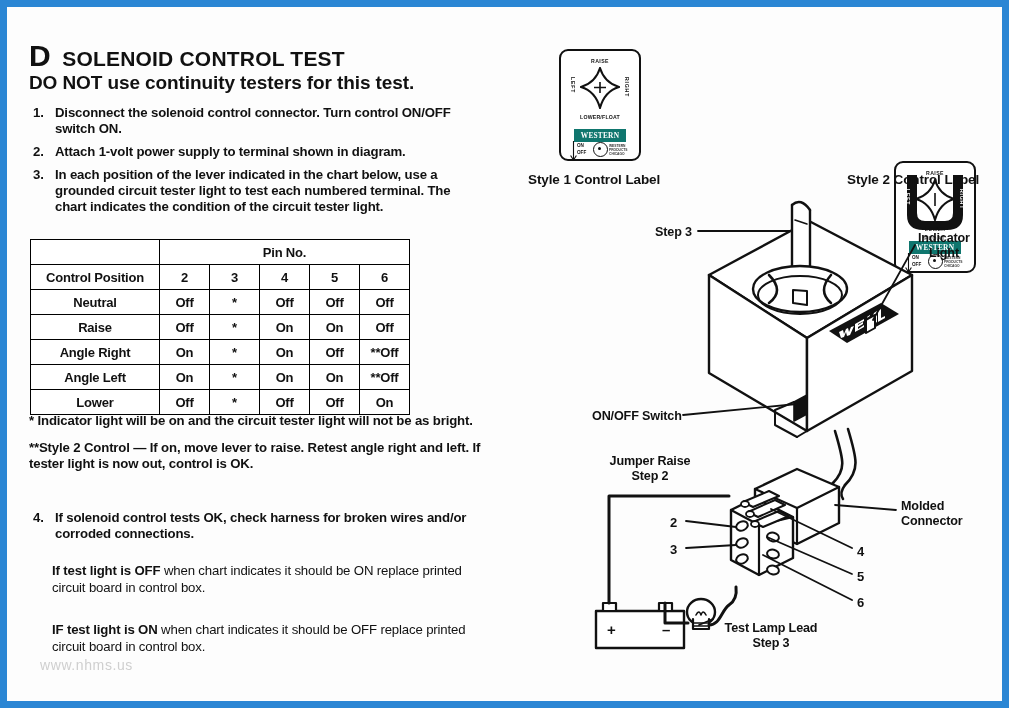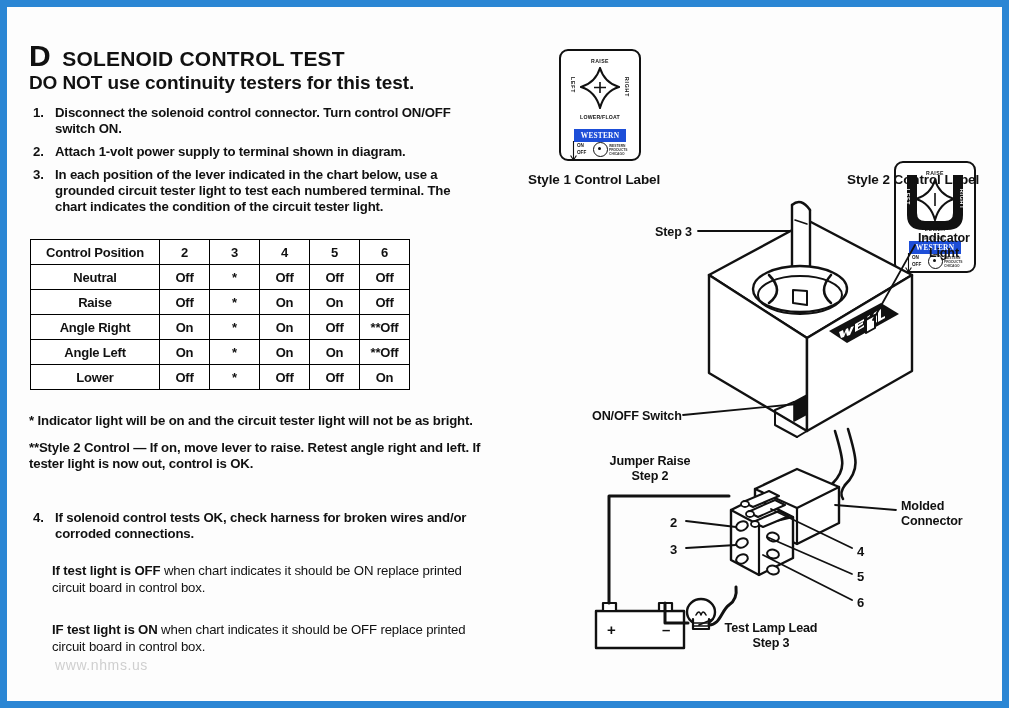--- a/index.html
+++ b/index.html
@@ -91,21 +91,21 @@
     margin-bottom: 11px;
   }
   #steps-bottom { left: 22px; top: 503px; width: 452px; }
   #replace-blocks { left: 45px; top: 556px; width: 430px; }
   .rblock {
     font-size: 13.2px; letter-spacing: -0.15px;
     line-height: 1.25; margin-bottom: 26px;
   }
   .rblock b { font-weight: bold; }
   #watermark {
-    left: 48px; top: 650px;
+    left: 33px; top: 650px;
     font-size: 14px; color: #cfcfcf; letter-spacing: 0.6px;
   }
 
   
   .ctrl-label-box {
     width: 78px; height: 108px;
     border: 2.2px solid #111;
     border-radius: 9px;
     background: #fff;
     position: relative;
@@ -132,21 +132,21 @@
     position: absolute; font-size: 5.2px; font-weight: bold;
     writing-mode: vertical-rl; letter-spacing: 0.8px;
   }
   .lb-left  { left: 9px;  top: 26px; }
   .lb-right { right: 9px; top: 26px; }
   .star-svg { position: absolute; left: 19px; top: 16px; }
 
   .western-badge {
     position: absolute; left: 13px; top: 78px;
     width: 52px; height: 13px;
-    background: #1d4ed8;
+    background: #0f766e;
     display: flex; align-items: center; justify-content: center;
   }
   .western-badge span {
     color: #fff; font-size: 7.4px; font-weight: bold;
     letter-spacing: 0.2px;
     font-family: "Liberation Serif", serif;
   }
   .sw-on, .sw-off {
     position: absolute; font-size: 4.6px; font-weight: bold; left: 16px;
   }
@@ -222,20 +222,24 @@
       <li class="step">
         <span class="num">3.</span>
         <span>In each position of the lever indicated in the chart below, use a grounded circuit tester light to test each numbered terminal. The chart indicates the condition of the circuit tester light.</span>
       </li>
     </ol>
   </div>
 
   <div class="abs" id="chart-wrap">
     <table class="chart">
       <tbody id="chart-body">
+          <tr>
+            <td class="blank"></td>
+            <th class="pinhdr" colspan="5">Pin No.</th>
+          </tr>
           <tr>
             <td class="lbl">Control Position</td>
             <td class="pin">2</td>
             <td class="pin">3</td>
             <td class="pin">4</td>
             <td class="pin">5</td>
             <td class="pin">6</td>
           </tr>
           <tr>
             <td class="lbl">Neutral</td>

